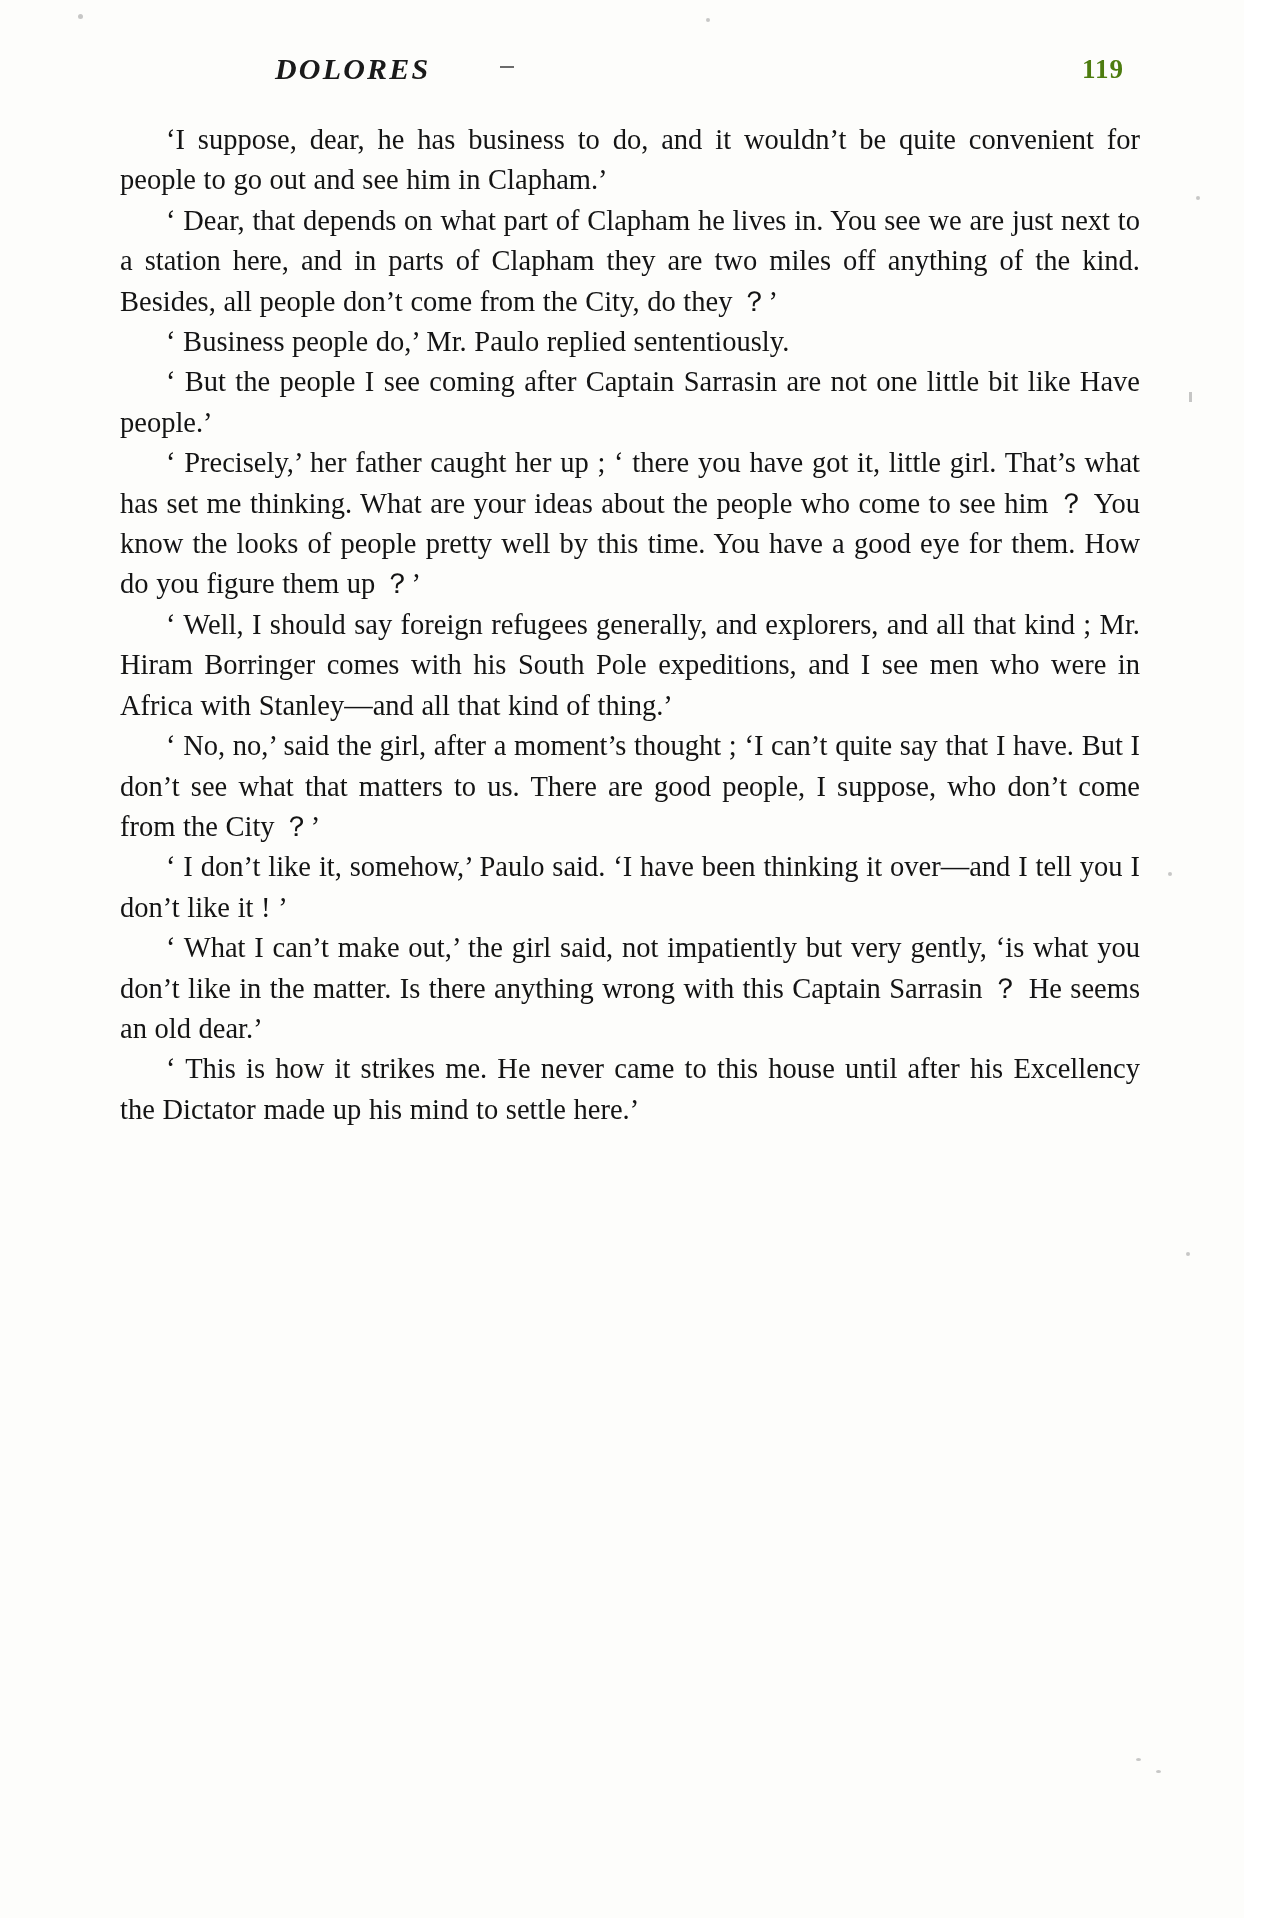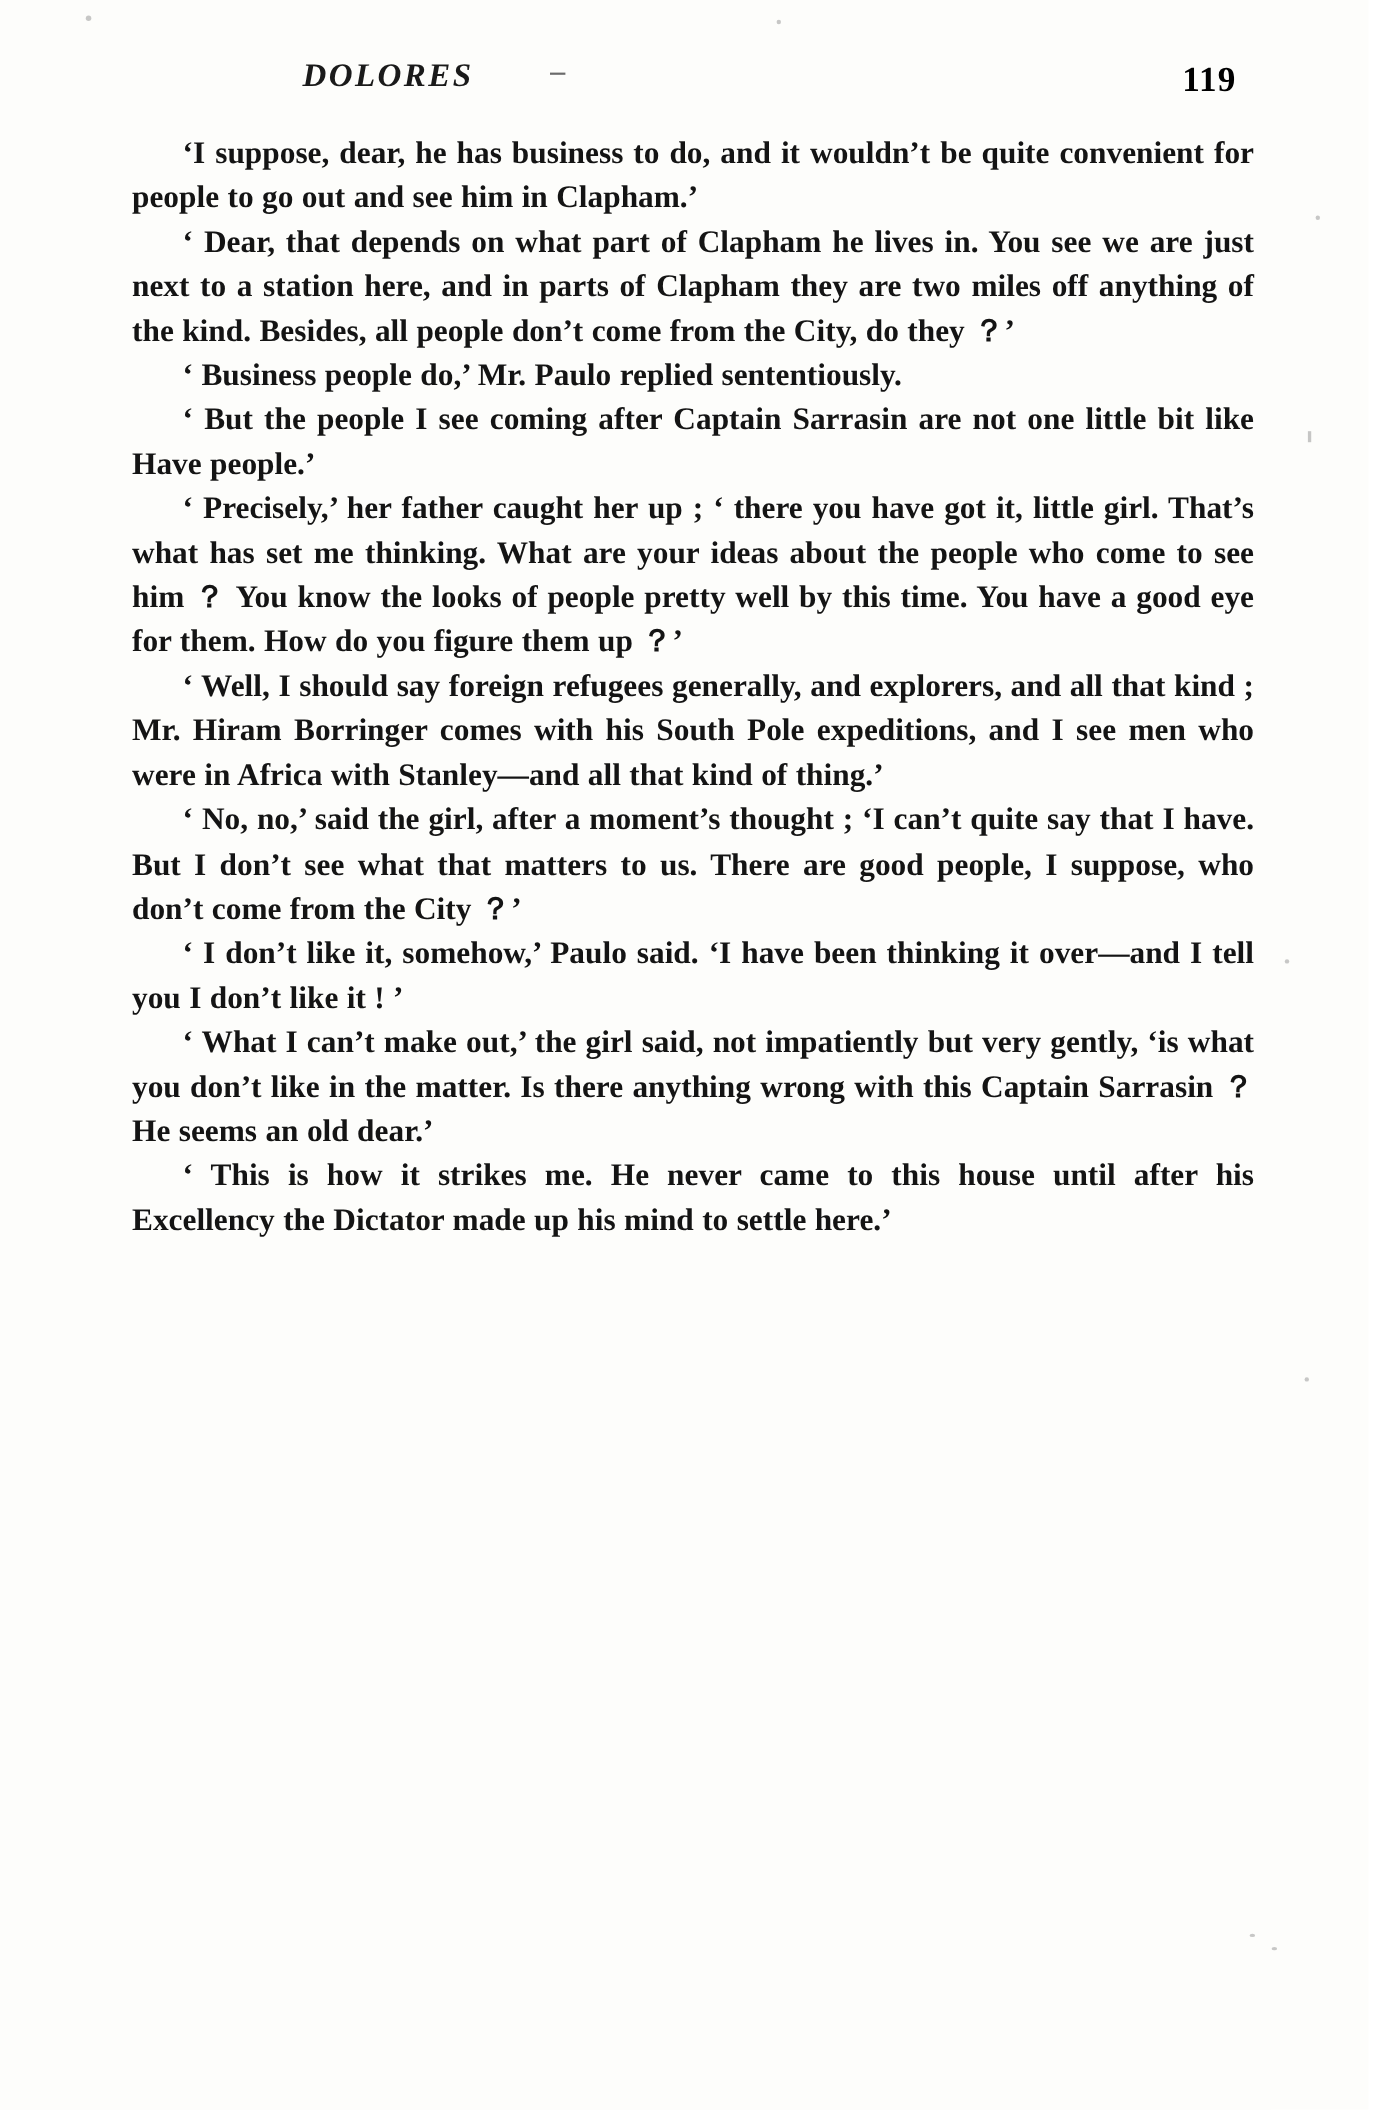--- a/index.html
+++ b/index.html
@@ -49,42 +49,41 @@
     left: 400px;
     top: 14px;
     width: 14px;
     height: 2px;
     background: #6b6b6b;
   }
   .folio {
     position: absolute;
     right: 36px;
     top: 2px;
-    font-size: 32px;
+    font-size: 27px;
     font-weight: 600;
     letter-spacing: 1px;
-    color: #000000;
+    color: #4d7c0f;
   }
   .body-text {
     position: absolute;
     left: 20px;
     top: 68px;
     width: 1020px;
   }
   p.para {
     margin: 0;
     font-size: 28.5px;
     line-height: 40.4px;
     text-align: justify;
     text-indent: 46px;
     -webkit-hyphens: none;
     hyphens: none;
     word-spacing: 0.5px;
     color: #141414;
-    font-weight: bold;
   }
   
   .speck {
     position: absolute;
     background: #9a9a9a;
     border-radius: 50%;
     opacity: 0.55;
   }
   .edge-mark {
     position: absolute;

